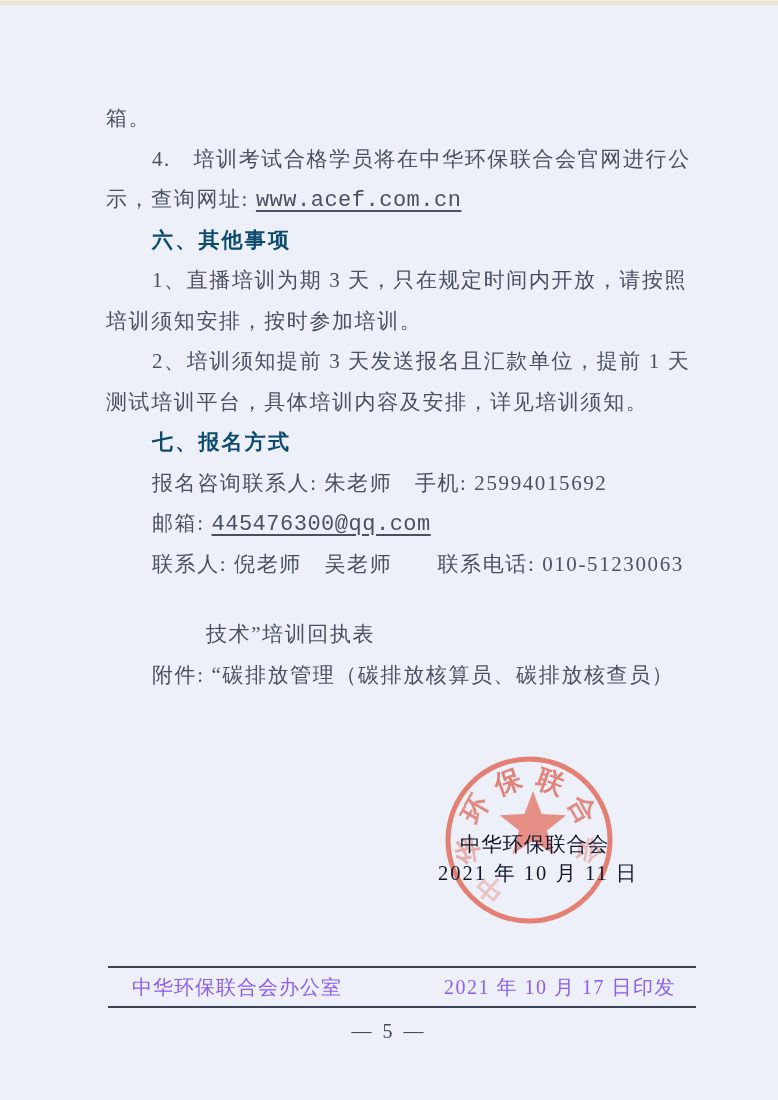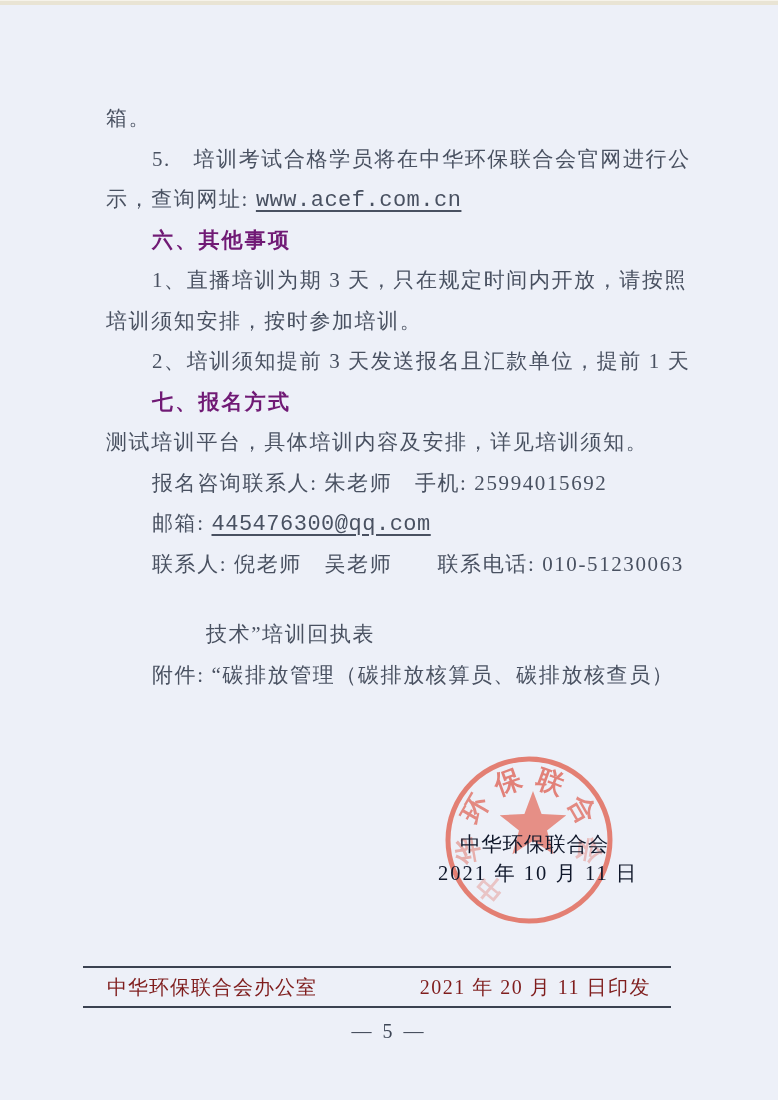--- a/index.html
+++ b/index.html
@@ -28,21 +28,21 @@
     font-size: 21px;
     letter-spacing: 1.6px;
   }
   .bline {
     height: 40.5px;
     line-height: 40.5px;
     white-space: nowrap;
   }
   .indent { padding-left: 46px; }
   .attach-indent { padding-left: 100px; }
-  .bold-head { font-weight: bold; color: #701a75; letter-spacing: 2.2px; }
+  .bold-head { font-weight: bold; color: #0c4a6e; letter-spacing: 2.2px; }
   .spacer { height: 30px; }
   .mono-link {
     font-family: "Liberation Mono", "DejaVu Sans Mono", monospace;
     font-size: 22px;
     letter-spacing: 0.5px;
     text-decoration: underline;
     text-underline-offset: 4px;
   }
   .signature {
     position: absolute;
@@ -64,32 +64,32 @@
   .seal-ring { fill: none; stroke: #e0503c; stroke-width: 5; opacity: 0.8; }
   .seal-star { fill: #e25844; opacity: 0.72; }
   .seal text {
     font-family: "Liberation Serif", "DejaVu Serif", serif;
     font-weight: bold;
     font-size: 27px;
     fill: #dc4937;
   }
   .footer-bar {
     position: absolute;
-    left: 83px;
+    left: 108px;
     top: 966px;
     width: 588px;
     height: 42px;
     border-top: 2px solid #3b4251;
     border-bottom: 2px solid #3b4251;
     display: flex;
     justify-content: space-between;
     align-items: center;
     padding: 0 20px 0 24px;
     font-size: 20px;
-    color: #7f1d1d;
+    color: #8b5cf6;
   }
   .footer-bar .issuer { letter-spacing: 1px; }
   .footer-bar .print-date { letter-spacing: 1.5px; }
   .page-number {
     position: absolute;
     top: 1020px;
     left: 0;
     width: 100%;
     text-align: center;
     font-size: 20px;
@@ -98,28 +98,28 @@
   }
 </style>
 </head>
 <body>
 
 <div class="page">
   <div class="top-strip"></div>
 
   <div class="body-text">
     <div class="bline">箱。</div>
-    <div class="bline indent">5.　培训考试合格学员将在中华环保联合会官网进行公</div>
+    <div class="bline indent">4.　培训考试合格学员将在中华环保联合会官网进行公</div>
     <div class="bline"><span>示，查询网址: </span><span class="mono-link">www.acef.com.cn</span></div>
     <div class="bline indent bold-head">六、其他事项</div>
     <div class="bline indent">1、直播培训为期 3 天，只在规定时间内开放，请按照</div>
     <div class="bline">培训须知安排，按时参加培训。</div>
     <div class="bline indent">2、培训须知提前 3 天发送报名且汇款单位，提前 1 天</div>
+    <div class="bline">测试培训平台，具体培训内容及安排，详见培训须知。</div>
     <div class="bline indent bold-head">七、报名方式</div>
-    <div class="bline">测试培训平台，具体培训内容及安排，详见培训须知。</div>
     <div class="bline indent">报名咨询联系人: 朱老师　手机: 25994015692</div>
     <div class="bline indent"><span>邮箱: </span><span class="mono-link">445476300@qq.com</span></div>
     <div class="bline indent">联系人: 倪老师　吴老师　　联系电话: 010-51230063</div>
     <div class="spacer"></div>
     <div class="bline attach-indent">技术”培训回执表</div>
     <div class="bline indent">附件: “碳排放管理（碳排放核算员、碳排放核查员）</div>
   </div>
 
   <svg class="seal" width="185" height="185" viewBox="0 0 185 185">
     <circle class="seal-ring" cx="92" cy="92" r="81"></circle>
@@ -135,17 +135,17 @@
       </g>
   </svg>
 
   <div class="signature">
     <div class="org">中华环保联合会</div>
     <div class="date">2021 年 10 月 11 日</div>
   </div>
 
   <div class="footer-bar">
     <span class="issuer">中华环保联合会办公室</span>
-    <span class="print-date">2021 年 20 月 11 日印发</span>
+    <span class="print-date">2021 年 10 月 17 日印发</span>
   </div>
 
   <div class="page-number">— 5 —</div>
 </div>
 
 </body></html>

